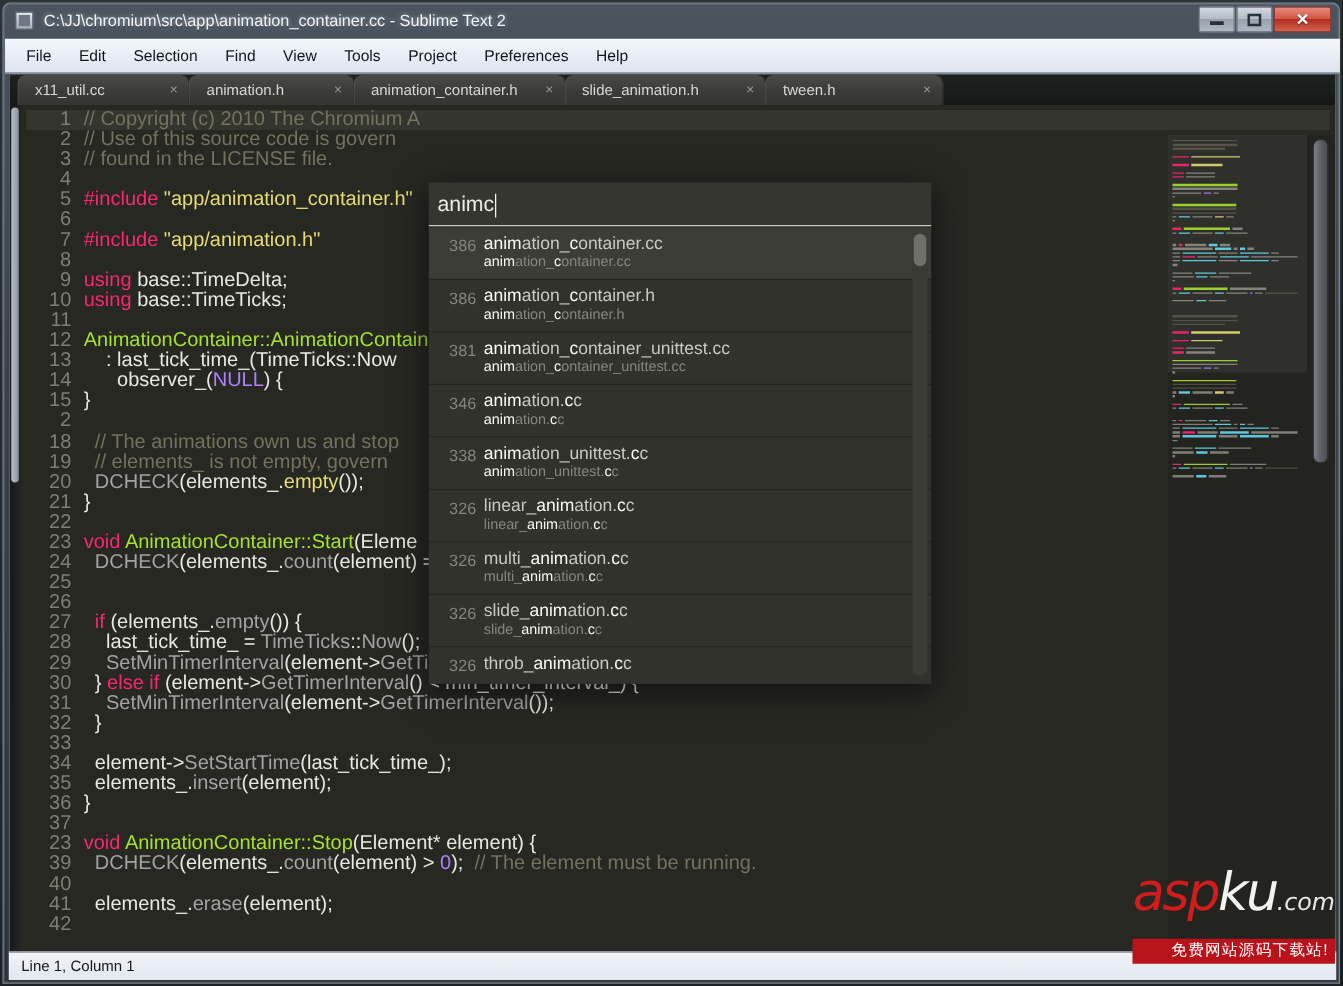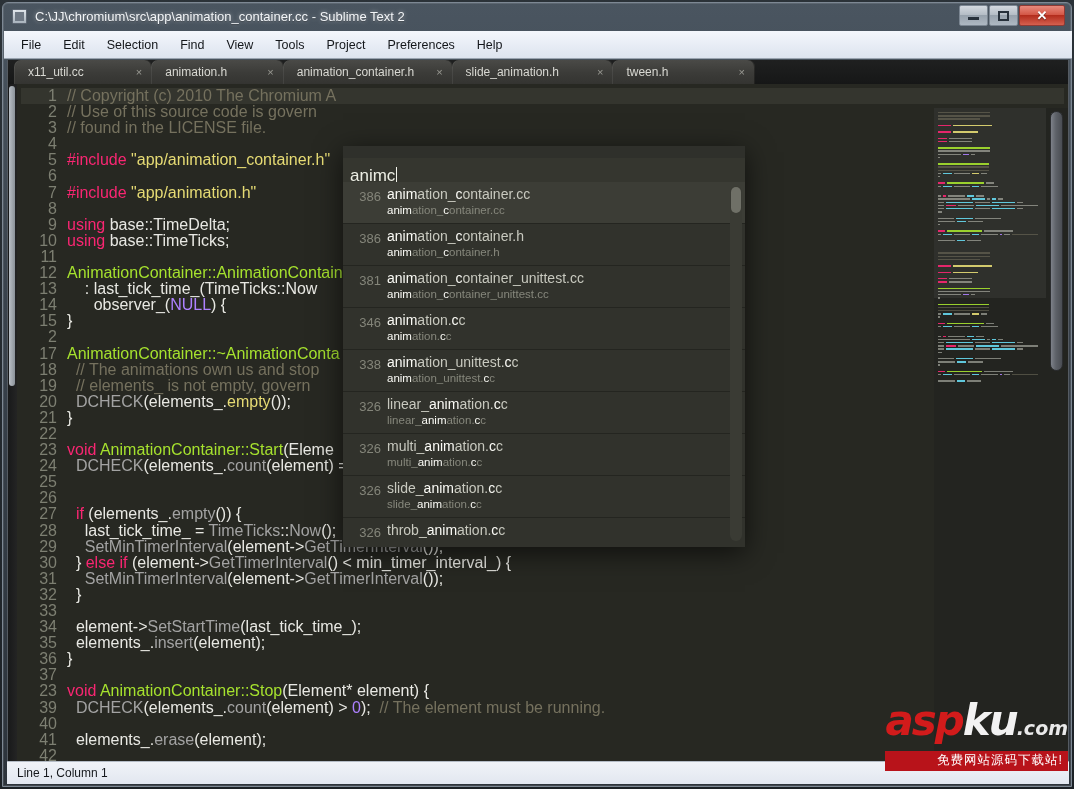--- a/index.html
+++ b/index.html
@@ -162,21 +162,21 @@
   }
 
   
   .quickopen{
     position:absolute;left:335px;top:86px;width:402px;height:401px;
     background:#2f302b;
     box-shadow:0 6px 26px rgba(0,0,0,.62);
     z-index:40;
   }
   .qo-input-wrap{
-    position:absolute;left:0;top:12px;width:100%;height:35px;
+    position:absolute;left:0;top:0;width:100%;height:35px;
     background:#35362f;border-bottom:1px solid #c9cbc0;
   }
   .qo-input{
     position:absolute;left:7px;top:6px;right:10px;height:24px;
     font-family:"Liberation Sans",sans-serif;font-size:17px;color:#eceee4;
     display:flex;align-items:center;
   }
   .caret{
     display:inline-block;width:1px;height:19px;background:#f3f4ec;
     margin-left:1px;vertical-align:middle;
@@ -213,22 +213,22 @@
     display:flex;align-items:center;padding-left:10px;
   }
   .status-text{font-size:12px;color:#15181c;}
 
   
   .watermark{
     position:absolute;right:6px;bottom:18px;z-index:60;
     text-align:right;pointer-events:none;user-select:none;
   }
   .wm-main{
-    font-family:"DejaVu Sans",sans-serif;font-weight:bold;
-    font-size:42px;line-height:44px;font-style:italic;letter-spacing:-2px;
+    font-family:"DejaVu Sans",sans-serif;font-weight:normal;
+    font-size:42px;line-height:56px;font-style:italic;letter-spacing:-2px;
   }
   .wm-asp{color:#d21b1b;}
   .wm-ku{color:#f2f2f2;}
   .wm-com{color:#e9e9e9;font-size:19px;font-style:italic;letter-spacing:0;}
   .wm-sub{
     display:block;background:#b8131a;color:#fff;font-size:12.5px;
     padding:1px 5px 2px 5px;margin-top:1px;letter-spacing:1px;
   }
 </style>
 </head>
@@ -308,21 +308,20 @@
 </span><span class="row"><span class="ln">7</span><span class="c-pre">#include </span><span class="c-str">"app/animation.h"</span>
 </span><span class="row"><span class="ln">8</span>
 </span><span class="row"><span class="ln">9</span><span class="c-key">using </span><span class="c-pln">base::TimeDelta;</span>
 </span><span class="row"><span class="ln">10</span><span class="c-key">using </span><span class="c-pln">base::TimeTicks;</span>
 </span><span class="row"><span class="ln">11</span>
 </span><span class="row"><span class="ln">12</span><span class="c-typ">AnimationContainer::AnimationContain</span>
 </span><span class="row"><span class="ln">13</span><span class="c-pln">    : last_tick_time_(TimeTicks::Now</span>
 </span><span class="row"><span class="ln">14</span><span class="c-pln">      observer_(</span><span class="c-cst">NULL</span><span class="c-pln">) {</span>
 </span><span class="row"><span class="ln">15</span><span class="c-pln">}</span>
 </span><span class="row"><span class="ln">2</span>
-</span><span class="row"><span class="ln">17</span><span class="c-typ">AnimationContainer::~AnimationConta</span>
 </span><span class="row"><span class="ln">18</span><span class="c-com">  // The animations own us and stop</span>
 </span><span class="row"><span class="ln">19</span><span class="c-com">  // elements_ is not empty, govern</span>
 </span><span class="row"><span class="ln">20</span><span class="c-pln">  </span><span class="c-fun">DCHECK</span><span class="c-pln">(elements_.</span><span class="c-met">empty</span><span class="c-pln">());</span>
 </span><span class="row"><span class="ln">21</span><span class="c-pln">}</span>
 </span><span class="row"><span class="ln">22</span>
 </span><span class="row"><span class="ln">23</span><span class="c-key">void </span><span class="c-typ">AnimationContainer::Start</span><span class="c-pln">(Eleme</span>
 </span><span class="row"><span class="ln">24</span><span class="c-pln">  </span><span class="c-fun">DCHECK</span><span class="c-pln">(elements_.</span><span class="c-fun">count</span><span class="c-pln">(element) ==</span>
 </span><span class="row"><span class="ln">25</span>
 </span><span class="row"><span class="ln">26</span>
 </span><span class="row"><span class="ln">27</span><span class="c-pln">  </span><span class="c-key">if</span><span class="c-pln"> (elements_.</span><span class="c-fun">empty</span><span class="c-pln">()) {</span>

